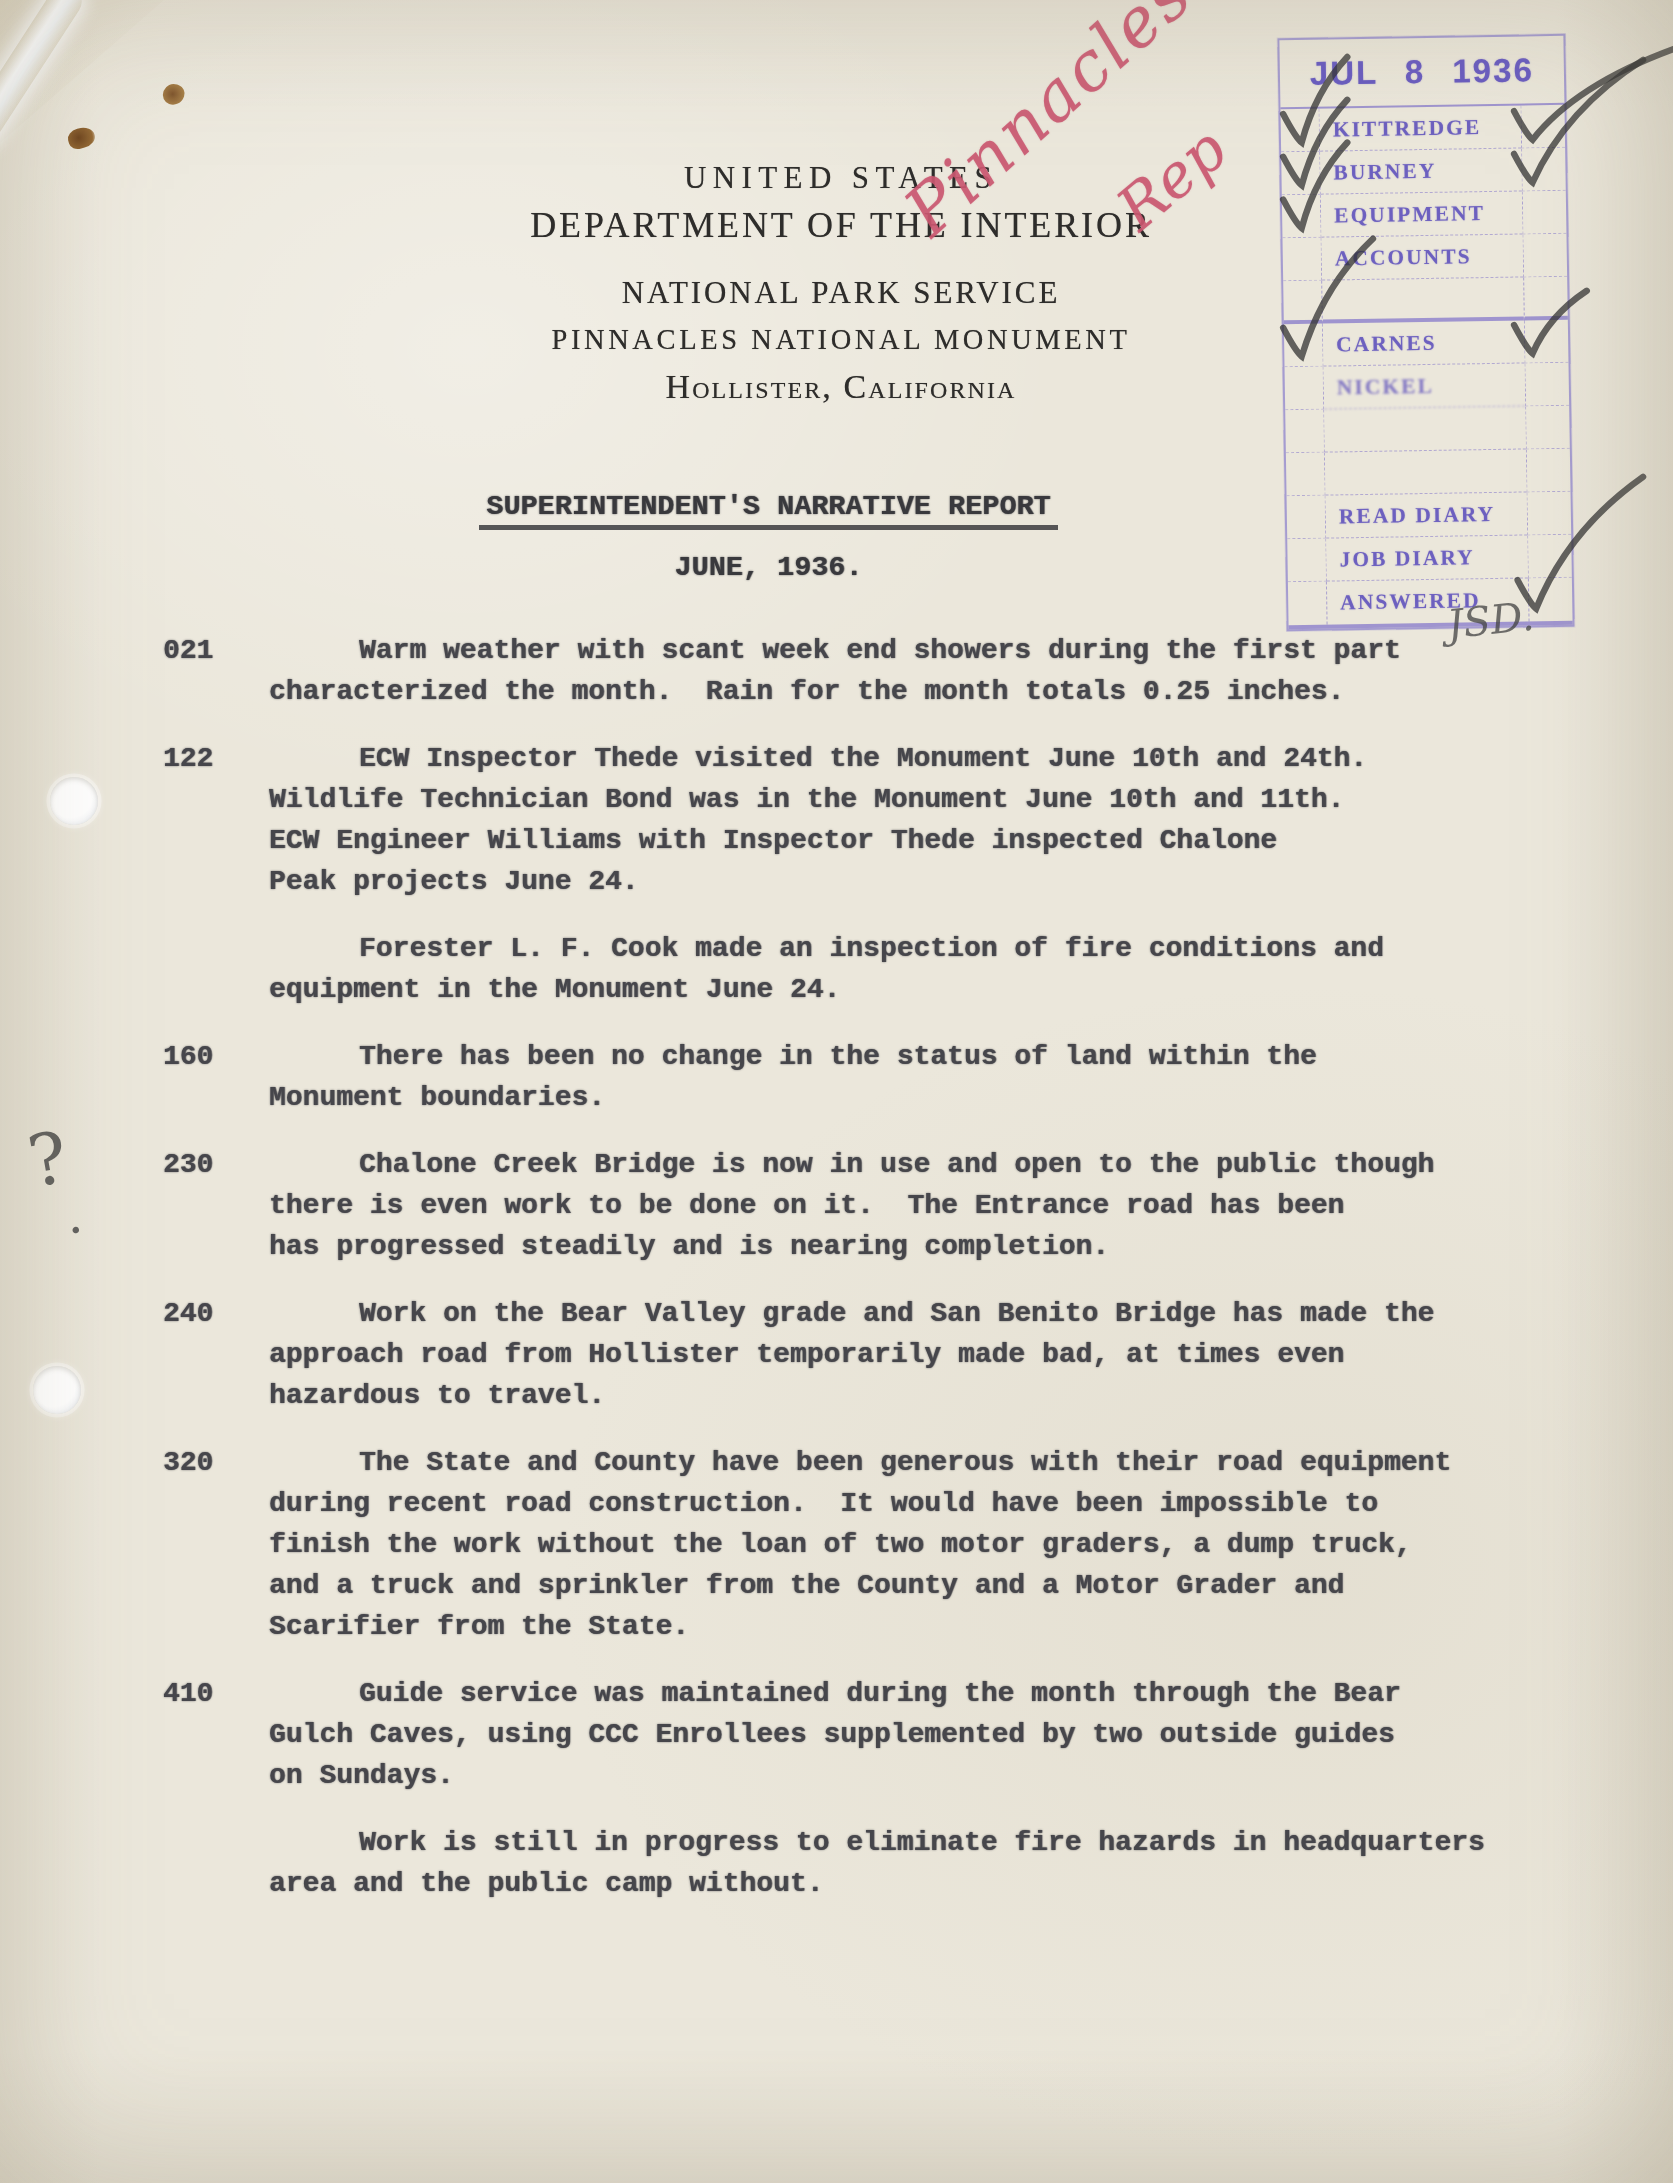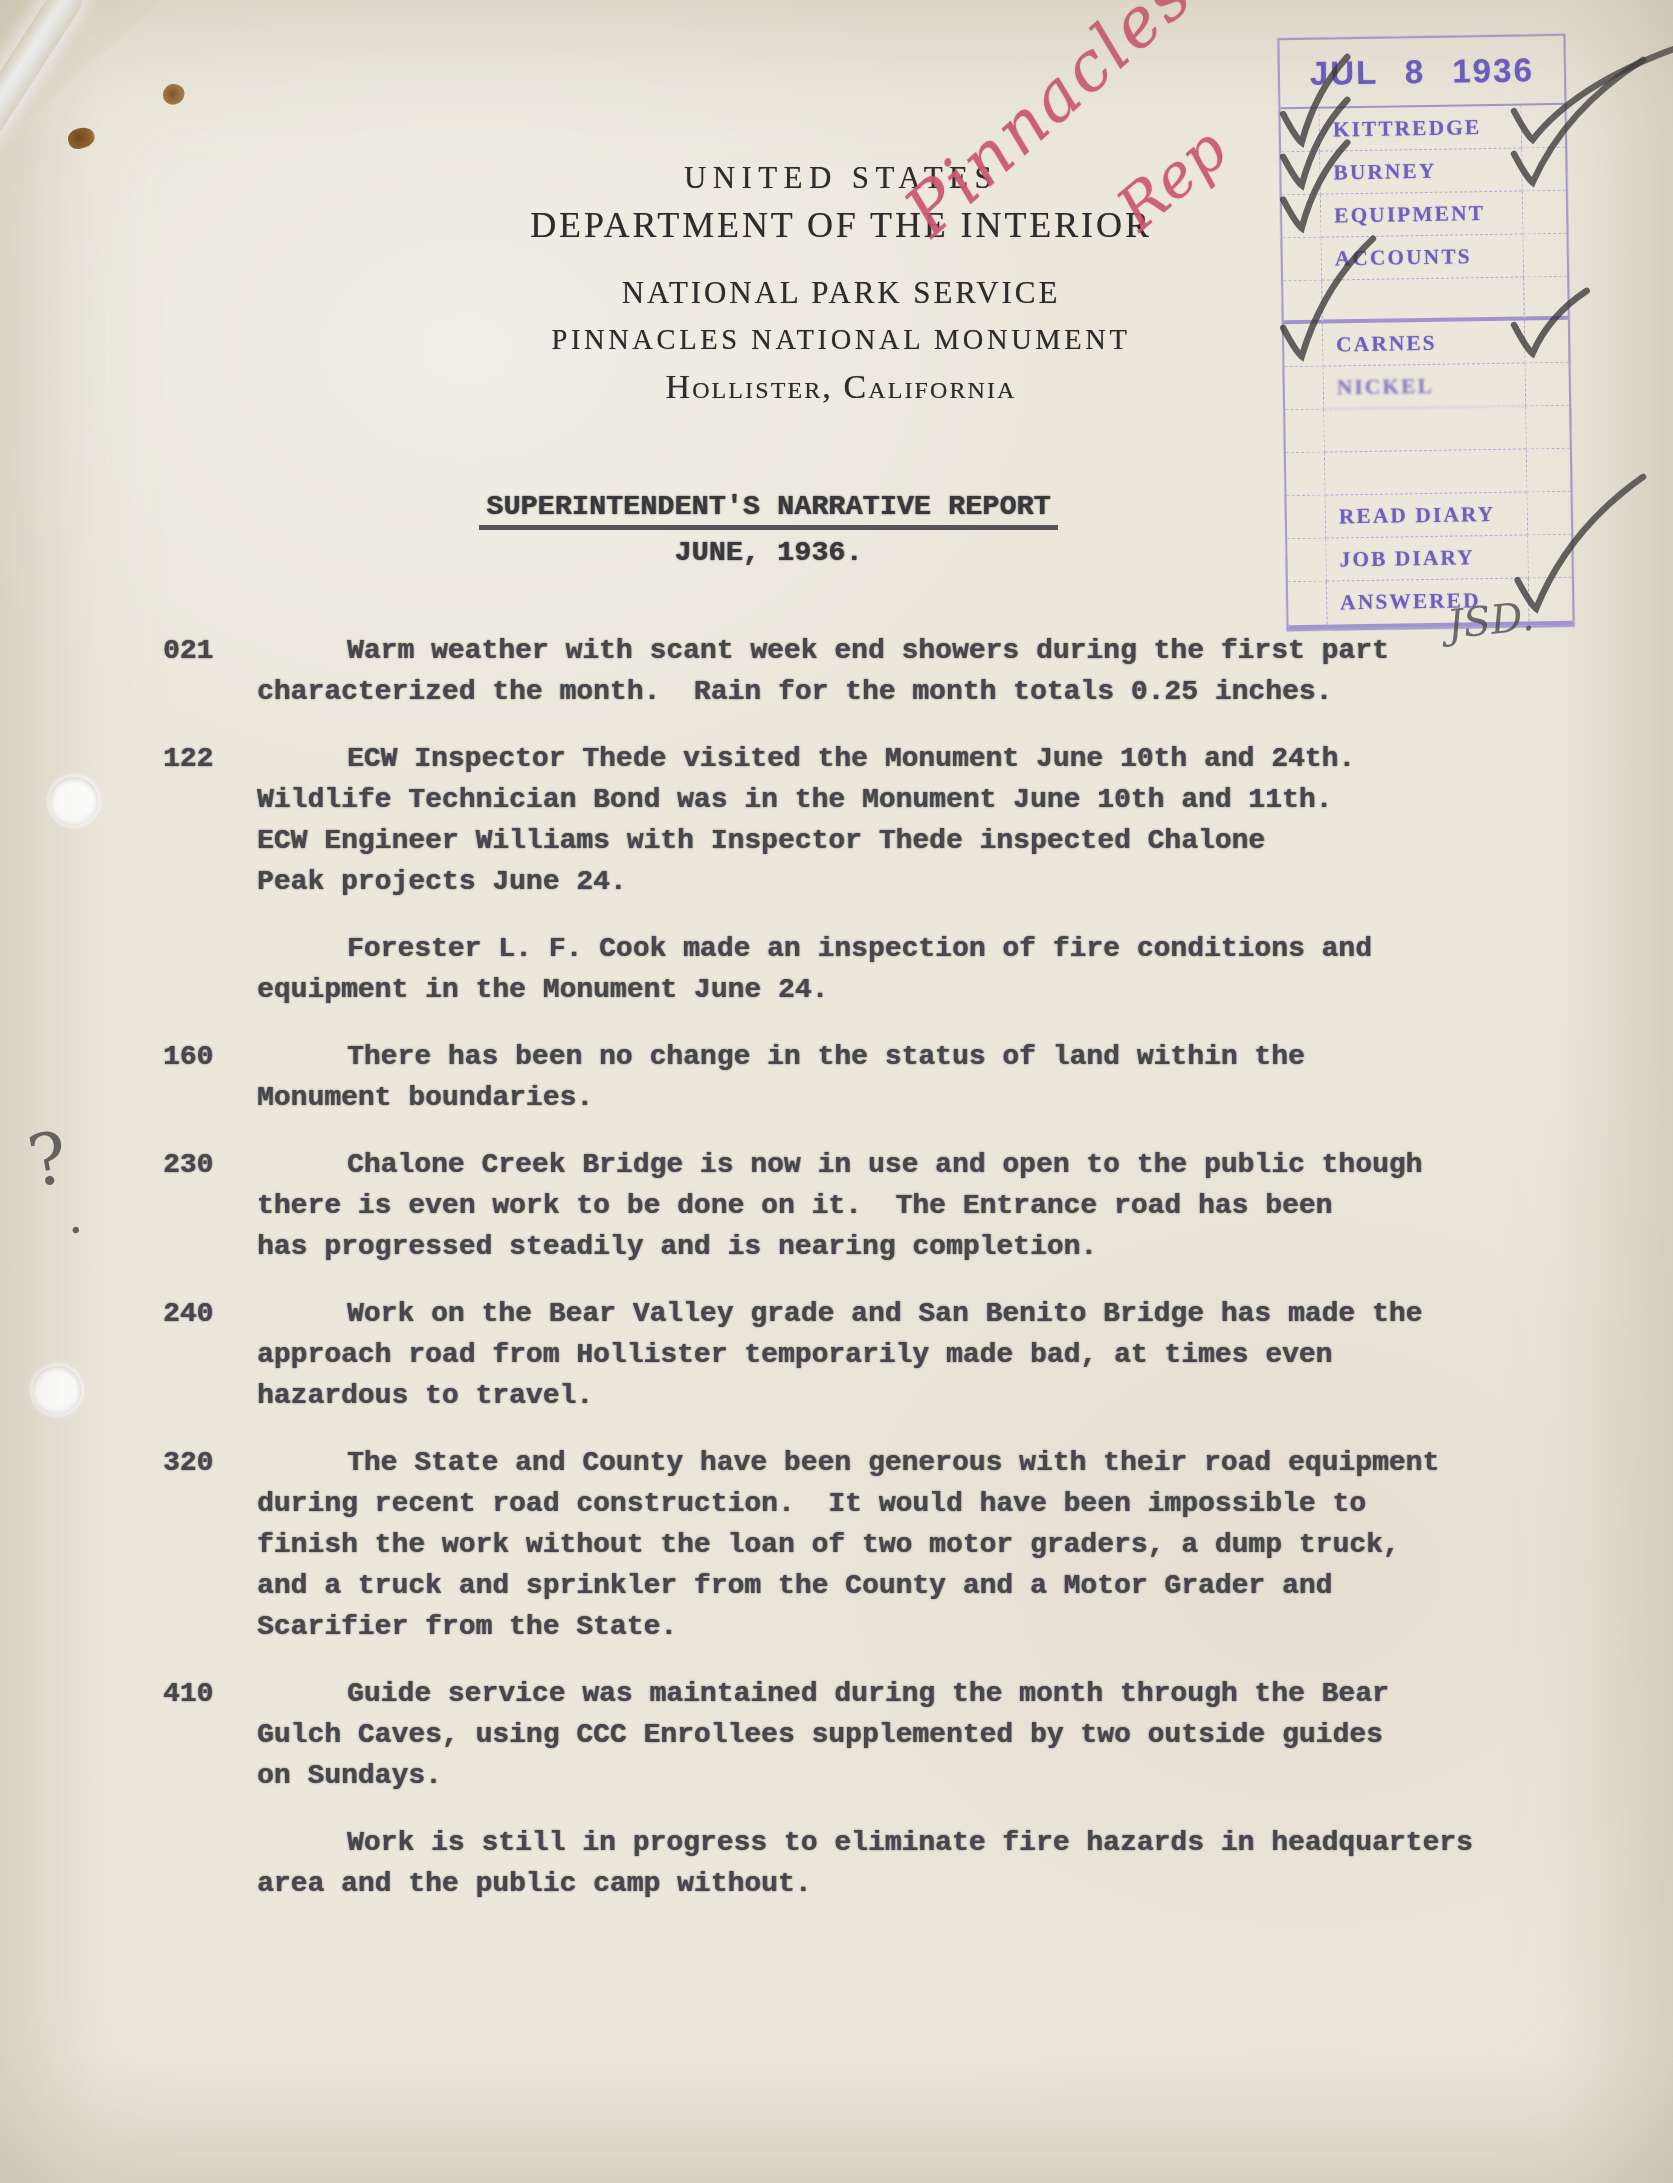--- a/index.html
+++ b/index.html
@@ -52,26 +52,26 @@
   .lh3{top:275px;font-size:31px;letter-spacing:2.9px;}
   .lh4{top:324px;font-size:28.5px;letter-spacing:3.6px;}
   .lh5{top:368px;font-size:34px;letter-spacing:2.1px;font-variant:small-caps;}
 
   
   .titleblock{position:absolute;left:398px;top:490px;width:741px;text-align:center;
     font-family:"Liberation Mono",monospace;font-weight:bold;color:#39393d;}
   .title-main{display:inline-block;font-size:28.5px;letter-spacing:0px;padding:0 7.1px 2.1px 7.1px;
     border-bottom:5.7px solid rgba(52,52,56,.82);
     text-shadow:0 0 2.1px rgba(55,55,60,.75),0.7px 0 0 rgba(55,55,60,.5);}
-  .title-date{margin-top:6px;font-size:28.5px;text-shadow:0 0 2.1px rgba(55,55,60,.75),0.7px 0 0 rgba(55,55,60,.5);}
+  .title-date{margin-top:21px;font-size:28.5px;text-shadow:0 0 2.1px rgba(55,55,60,.75),0.7px 0 0 rgba(55,55,60,.5);}
 
   
   .report-body{position:absolute;left:0;top:630px;width:1674px;
     font-family:"Liberation Mono",monospace;font-weight:bold;font-size:28px;color:#46464b;}
-  .para{position:relative;margin-bottom:26px;}
+  .para{position:relative;margin-bottom:26px;padding-left:12px;}
   .pnum{position:absolute;left:163px;top:0;line-height:41px;
     text-shadow:0 0 2.1px rgba(60,60,66,.7),0.7px 0 0 rgba(60,60,66,.45);}
   .ptext{margin-left:257px;width:1247px;}
   .line{white-space:pre;line-height:41px;
     text-shadow:0 0 2.1px rgba(60,60,66,.7),0.7px 0 0 rgba(60,60,66,.45);}
   .line.first{padding-left:90px;}
 
   
   .stamp{position:absolute;left:1282px;top:36px;width:284px;transform:rotate(-0.9deg);
     border:2.9px solid rgba(108,94,198,.55);box-shadow:0 0 0 0.7px rgba(108,94,198,.15);

